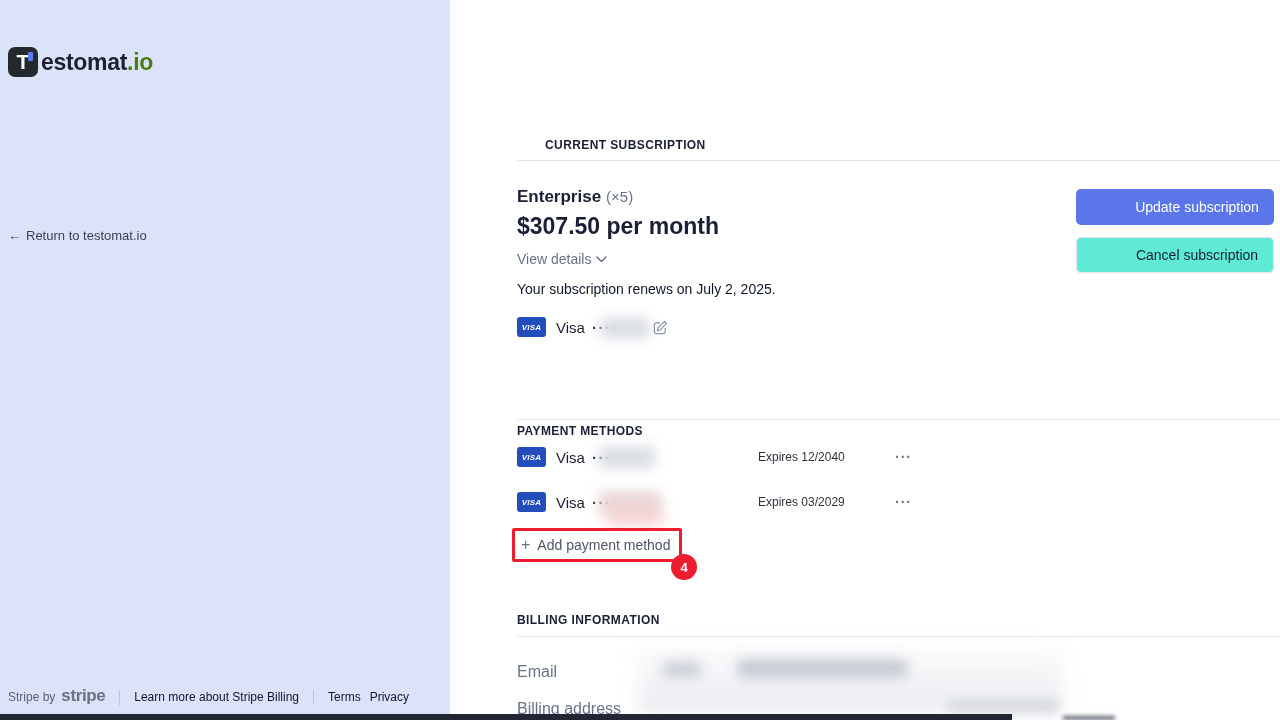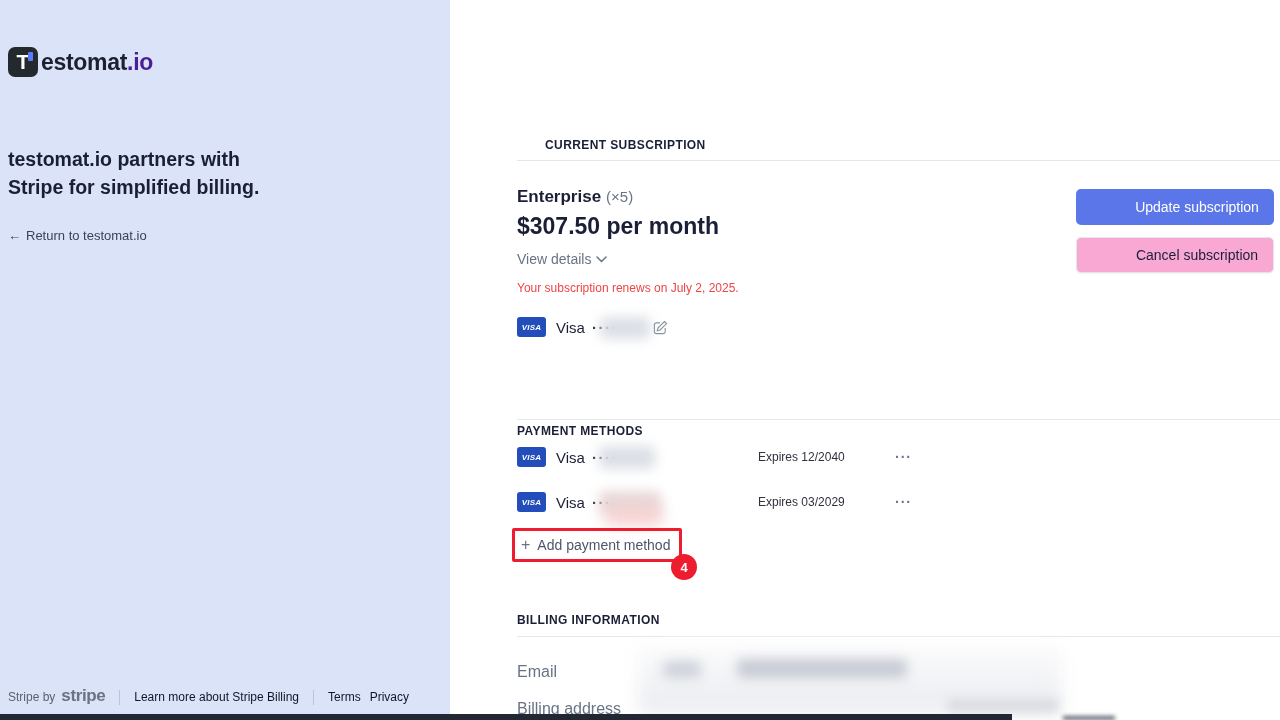--- a/index.html
+++ b/index.html
@@ -9,51 +9,51 @@
 
   
   .sidebar { left:0; top:0; width:450px; height:720px; background:#dae3f8; }
   .logo-row { left:8px; top:47px; display:flex; align-items:center; }
   .logo-tile { width:30px; height:30px; border-radius:7px; background:#24292e; position:relative;
                display:flex; align-items:center; justify-content:center; }
   .logo-tile .t { color:#ffffff; font-size:21px; font-weight:700; line-height:1; margin-top:-2px; }
   .logo-tile .nub { position:absolute; right:5px; top:5px; width:5px; height:9px; background:#5b7cfa; border-radius:1px; }
   .brand { margin-left:3px; font-size:23px; font-weight:700; letter-spacing:-0.3px; }
   .brand .main { color:#1c2030; }
-  .brand .suffix { color:#4c1d95; }
+  .brand .suffix { color:#4d7c0f; }
   .tagline { left:8px; top:146px; width:285px; font-size:19.5px; font-weight:600; line-height:27.5px; color:#1a1f36; }
   .return-link { left:8px; top:228px; font-size:13px; color:#3c4257; display:flex; align-items:center; gap:5px; cursor:pointer; }
   .side-footer { left:8px; top:688px; display:flex; align-items:center; font-size:12px; color:#5b6172; }
   .side-footer .stripe-mark { font-size:17px; font-weight:700; color:#6a7383; letter-spacing:-0.4px; margin-left:6px; margin-top:-2px; }
   .vdiv { width:1px; height:15px; background:#b9c3de; margin:0 14px; }
   .side-footer .link { color:#0f172a; cursor:pointer; }
   .side-footer .gap8 { margin-left:9px; }
 
   
   .section-label { font-size:12px; font-weight:700; letter-spacing:0.4px; color:#1a1f36; }
   .divider { height:1px; background:#e3e8ee; left:517px; right:0; }
 
   .plan-row { left:517px; top:187px; display:flex; align-items:baseline; }
   .plan-name { font-size:17px; font-weight:600; color:#1a1f36; }
   .plan-qty { font-size:15px; color:#697386; margin-left:5px; }
   .price { left:517px; top:213px; font-size:23px; font-weight:700; color:#1a1f36; }
   .view-details { left:517px; top:251px; font-size:14px; color:#697386; display:flex; align-items:center; gap:5px; cursor:pointer; }
-  .renewal { left:517px; top:281px; font-size:12px; color:#ef4444; }
+  .renewal { left:517px; top:281px; font-size:14px; color:#0f172a; }
 
   .card-row { display:flex; align-items:center; }
   .visa-badge { width:29px; height:20px; border-radius:3px; background:#224dba; color:#fff;
                 display:flex; align-items:center; justify-content:center;
                 font-size:8px; font-weight:700; font-style:italic; letter-spacing:0.2px; }
   .card-brand { font-size:15px; color:#1a1f36; margin-left:10px; }
   .card-dots { font-size:15px; font-weight:700; color:#1a1f36; margin-left:7px; letter-spacing:1.5px; }
 
   .btn { width:198px; height:36px; border-radius:5px; font-size:14px; font-weight:500;
          display:flex; align-items:center; justify-content:center; cursor:pointer;padding-left:44px; }
   .btn-primary { left:1076px; top:189px; background:#5b76e8; color:#ffffff; }
-  .btn-secondary { left:1076px; top:237px; background:#f9a8d4; color:#1a1f36; border:1px solid #e5e6eb;
+  .btn-secondary { left:1076px; top:237px; background:#5eead4; color:#1a1f36; border:1px solid #e5e6eb;
                    box-shadow:0 1px 2px rgba(0,0,0,0.05); }
 
   .expires { font-size:12px; color:#30313d; }
   .ellipsis-btn { font-size:14px; font-weight:700; color:#697386; letter-spacing:1px; cursor:pointer; }
 
   .add-box { left:512px; top:528px; width:170px; height:34px; border:3px solid #ed1c2e; border-radius:2px;
              display:flex; align-items:center; padding-left:6px; }
   .add-plus { font-size:16px; color:#697386; margin-right:7px; font-weight:400; }
   .add-label { font-size:14px; color:#4f566b; }
   .num-badge { left:671px; top:554px; width:26px; height:26px; border-radius:50%; background:#ed1c2e;
@@ -84,21 +84,20 @@
   <div class="abs logo-row">
     <div class="logo-tile">
       <span class="t">T</span>
       <span class="nub"></span>
     </div>
     <div class="brand">
       <span class="main">estomat</span><span class="suffix">.io</span>
     </div>
   </div>
 
-  <div class="abs tagline">testomat.io partners with Stripe for simplified billing.</div>
 
   <div class="abs return-link">
     <span>←</span>
     <span>Return to testomat.io</span>
   </div>
 
   <div class="abs side-footer">
     <span>Stripe by</span>
     <span class="stripe-mark">stripe</span>
     <span class="vdiv"></span>

